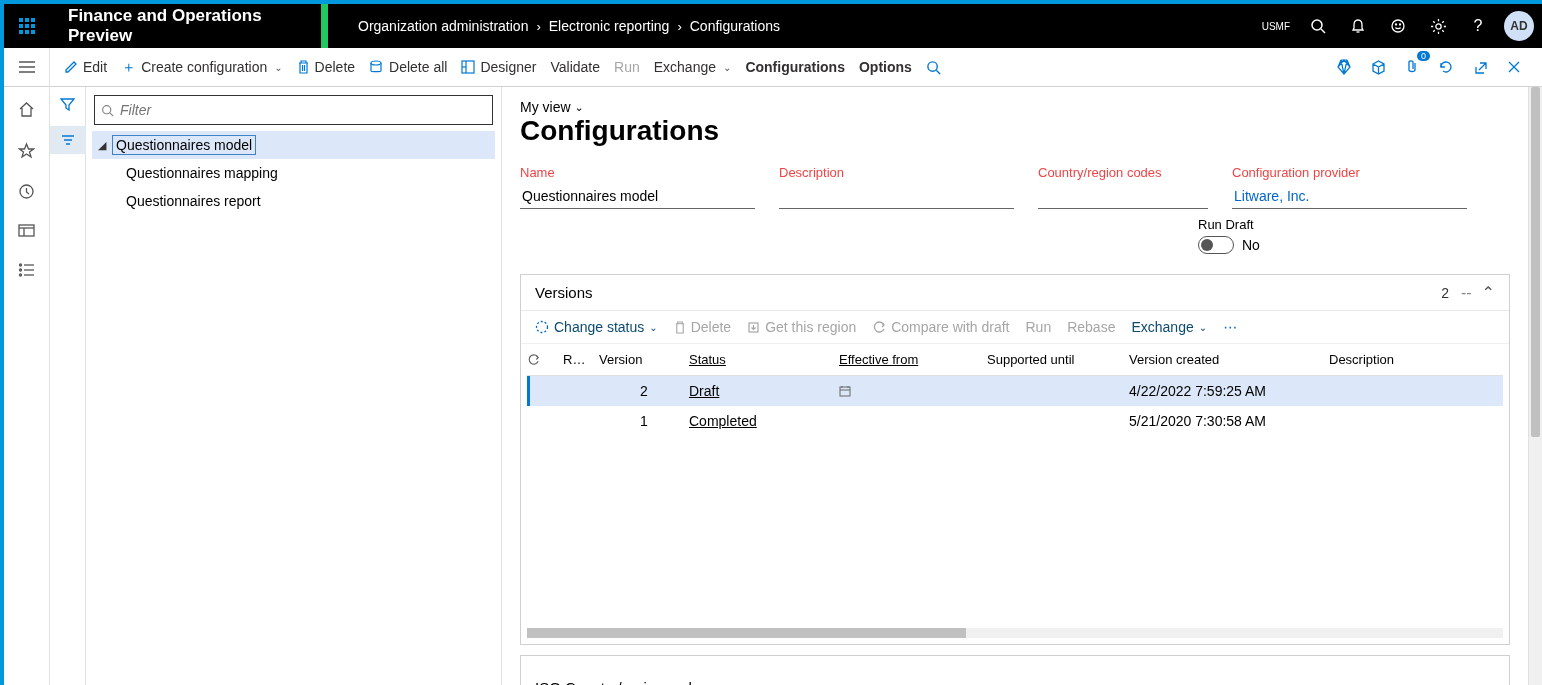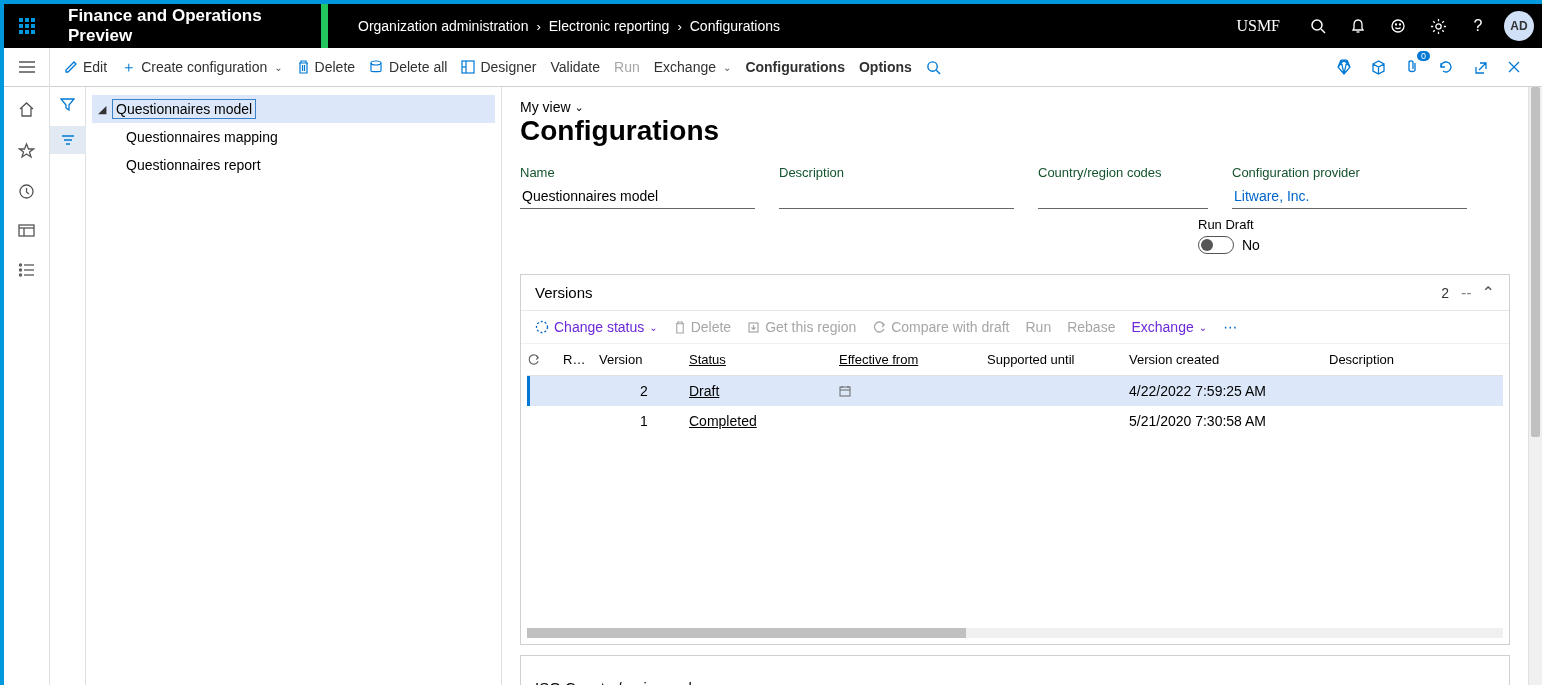--- a/index.html
+++ b/index.html
@@ -7,21 +7,21 @@
     
     
     .topbar { height: 44px; background: #000; display: flex; align-items: center; color: #fff; }
     .waffle { width: 46px; height: 44px; display: flex; align-items: center; justify-content: center; }
     .waffle-grid { display: grid; grid-template-columns: repeat(3, 4px); grid-template-rows: repeat(3, 4px); gap: 2px; }
     .waffle-grid span { background: #0099dd; width: 4px; height: 4px; }
     .app-title { padding: 0 18px; font-size: 17px; font-weight: 600; border-right: 7px solid #22c55e; height: 44px; display: flex; align-items: center; width: 278px; }
     .breadcrumb { display: flex; align-items: center; font-size: 14px; padding-left: 30px; gap: 8px; flex: 1; }
     .breadcrumb .chev { color: #fff; font-size: 13px; }
     .top-right { display: flex; align-items: center; gap: 4px; padding-right: 8px; }
-    .legal { font-size: 16px; margin-right: 16px; font-family: Liberation Serif, serif; }
+    .legal { font-size: 10px; margin-right: 6px; }
     .top-icon { width: 36px; height: 44px; display: flex; align-items: center; justify-content: center; color: #fff; font-size: 16px; }
     .avatar { width: 30px; height: 30px; border-radius: 50%; background: #cfe0f7; color: #333; display: flex; align-items: center; justify-content: center; font-size: 12px; font-weight: 600; margin-left: 4px; }
     
     
     .actionbar { height: 39px; border-bottom: 1px solid #d1d1d1; display: flex; align-items: center; background: #fff; }
     .hamburger { width: 46px; height: 39px; display: flex; align-items: center; justify-content: center; border-right: 1px solid #e0e0e0; color: #555; }
     .actions { display: flex; align-items: center; gap: 14px; padding-left: 14px; flex: 1; font-size: 14px; color: #323130; }
     .action-item { display: flex; align-items: center; gap: 5px; cursor: pointer; }
     .action-item.disabled { color: #a6a6a6; }
     .action-item.bold { font-weight: 600; }
@@ -54,39 +54,39 @@
     .mainpanel { flex: 1; display: flex; }
     .maincontent { flex: 1; padding: 12px 18px; overflow: hidden; }
     .scrollbar { width: 14px; background: #f0f0f0; border-left: 1px solid #e0e0e0; position: relative; }
     .scrollbar-thumb { position: absolute; left: 2px; right: 2px; top: 0; height: 350px; background: #c0c0c0; border-radius: 2px; }
     
     .myview { font-size: 14px; display: flex; align-items: center; gap: 4px; text-align: center; }
     .h1 { font-size: 28px; font-weight: 600; margin-bottom: 18px; }
     
     .fields-row { display: flex; gap: 24px; margin-bottom: 14px; }
     .field { display: flex; flex-direction: column; gap: 4px; }
-    .field label { font-size: 13px; color: #14532d; }
+    .field label { font-size: 13px; color: #ef4444; }
     .field .underline-input { border: none; border-bottom: 1px solid #666; font-size: 14px; padding: 4px 2px; background: transparent; outline: none; }
     .field .underline-input.link { color: #0066cc; }
     .w235 { width: 235px; }
     
     .toggle-row { display: flex; flex-direction: column; gap: 4px; }
     .toggle-ctrl { display: flex; align-items: center; gap: 8px; }
     .switch { width: 36px; height: 18px; border-radius: 10px; border: 1px solid #555; position: relative; background: #fff; }
     .switch-knob { position: absolute; left: 2px; top: 2px; width: 12px; height: 12px; border-radius: 50%; background: #555; }
     
     .card { border: 1px solid #d0d0d0; margin-top: 10px; background: #fff; }
     .card-header { display: flex; align-items: center; padding: 8px 14px; border-bottom: 1px solid #e8e8e8; }
     .card-header .title { font-size: 15px; flex: 1; }
     .card-header .meta { font-size: 14px; color: #333; margin-right: 12px; }
     .card-header .dashes { color: #888; margin-right: 10px; }
     
     .card-toolbar { display: flex; align-items: center; gap: 16px; padding: 8px 14px; font-size: 14px; border-bottom: 1px solid #f0f0f0; }
     .ct-item { display: flex; align-items: center; gap: 5px; }
-    .ct-item.link { color: #6d28d9; }
+    .ct-item.link { color: #0c4a6e; }
     .ct-item.disabled { color: #a6a6a6; }
     .ellipsis { color: #0066cc; letter-spacing: 2px; }
     
     .grid { padding: 0 6px 8px 6px; }
     .grid-header { display: flex; border-bottom: 1px solid #e0e0e0; font-size: 13px; height: 32px; align-items: center; }
     .grid-row { display: flex; font-size: 14px; height: 30px; align-items: center; }
     .grid-row.selected { background: #dce8f9; position: relative; }
     .grid-row.selected::before { content: ""; position: absolute; left: 0; top: 0; bottom: 0; width: 3px; background: #0078d4; }
     .col-refresh { width: 36px; text-align: center; color: #666; }
     .col-r { width: 36px; text-align: left; }
@@ -322,20 +322,29 @@
     <span class="funnel-sel">
       <svg width="16" height="12" viewBox="0 0 16 12" stroke="#0078d4" stroke-width="1.5">
           <line x1="2" y1="2" x2="14" y2="2"></line>
           <line x1="4" y1="6" x2="12" y2="6"></line>
           <line x1="6" y1="10" x2="10" y2="10"></line>
         </svg>
     </span>
   </div>
 
   <div class="treepanel">
+    <div class="filter-input">
+      <span>
+        <svg width="13" height="13" viewBox="0 0 16 16" fill="none" stroke="#888" stroke-width="1.5">
+            <circle cx="7" cy="7" r="5"></circle>
+            <line x1="11" y1="11" x2="15" y2="15"></line>
+          </svg>
+      </span>
+      <input placeholder="Filter" style="">
+    </div>
     <div class="tree-row selected">
       <span class="tree-caret">◢</span>
       <span class="treelabel">Questionnaires model</span>
     </div>
     <div class="tree-row">
       <span class="tree-indent"></span>
       <span>Questionnaires mapping</span>
     </div>
     <div class="tree-row">
       <span class="tree-indent"></span>

